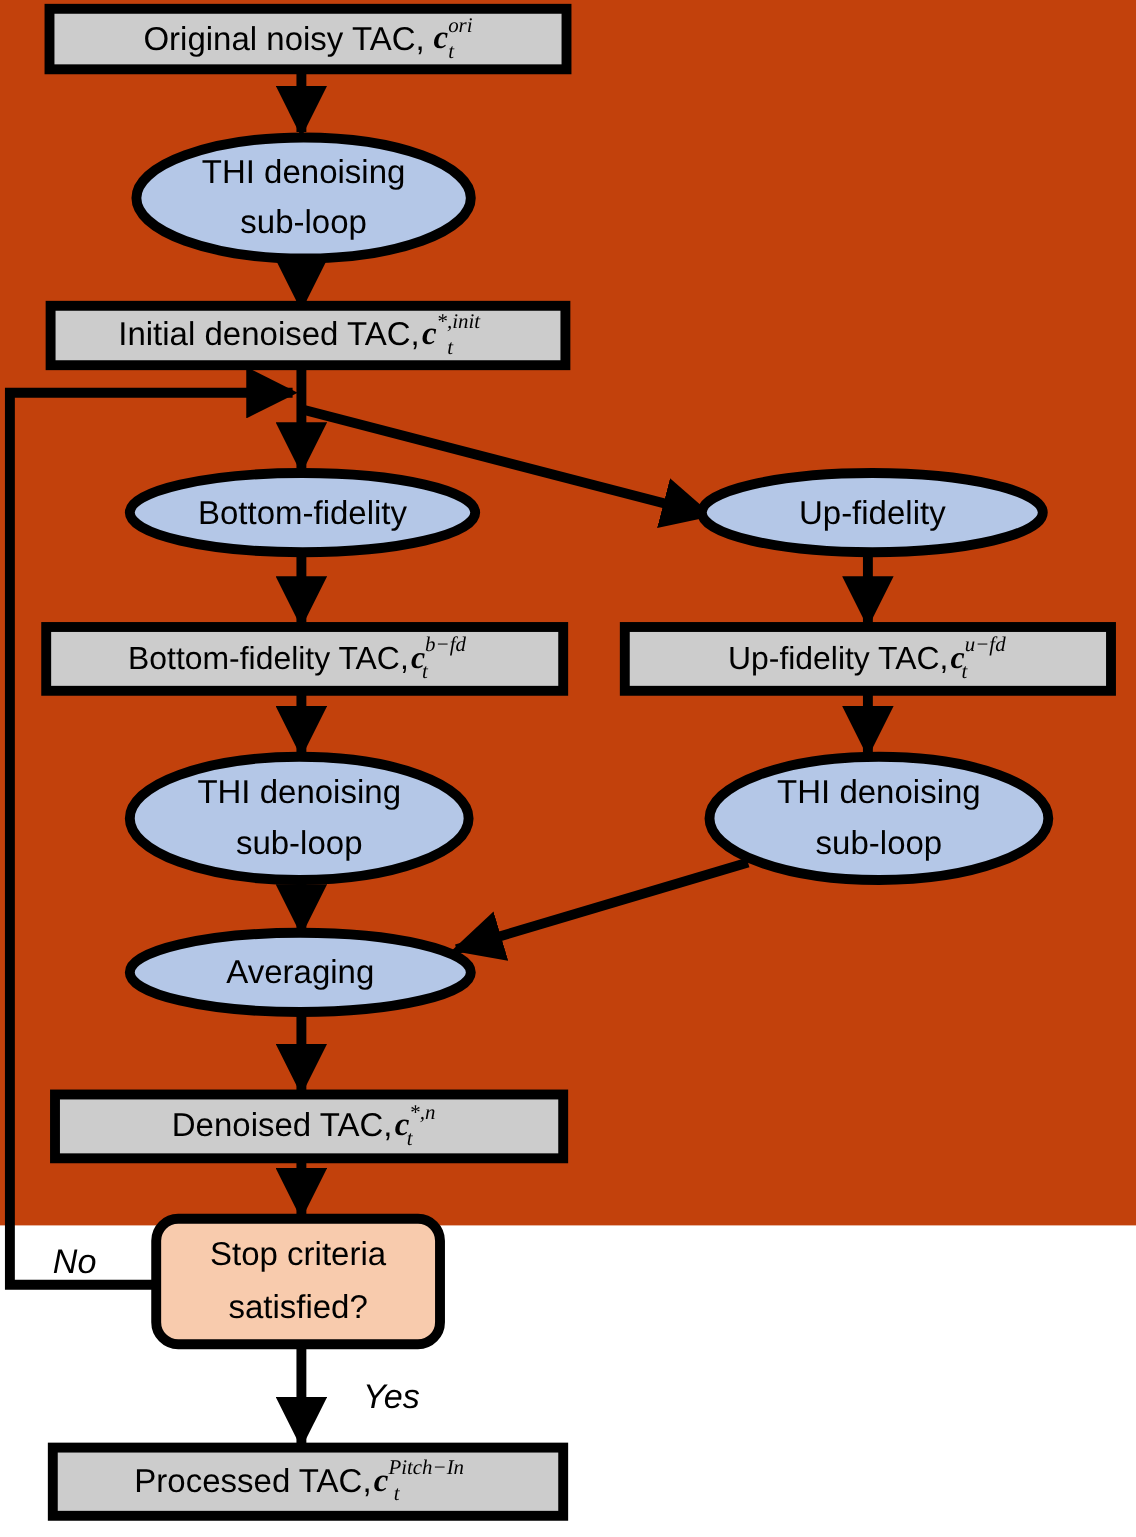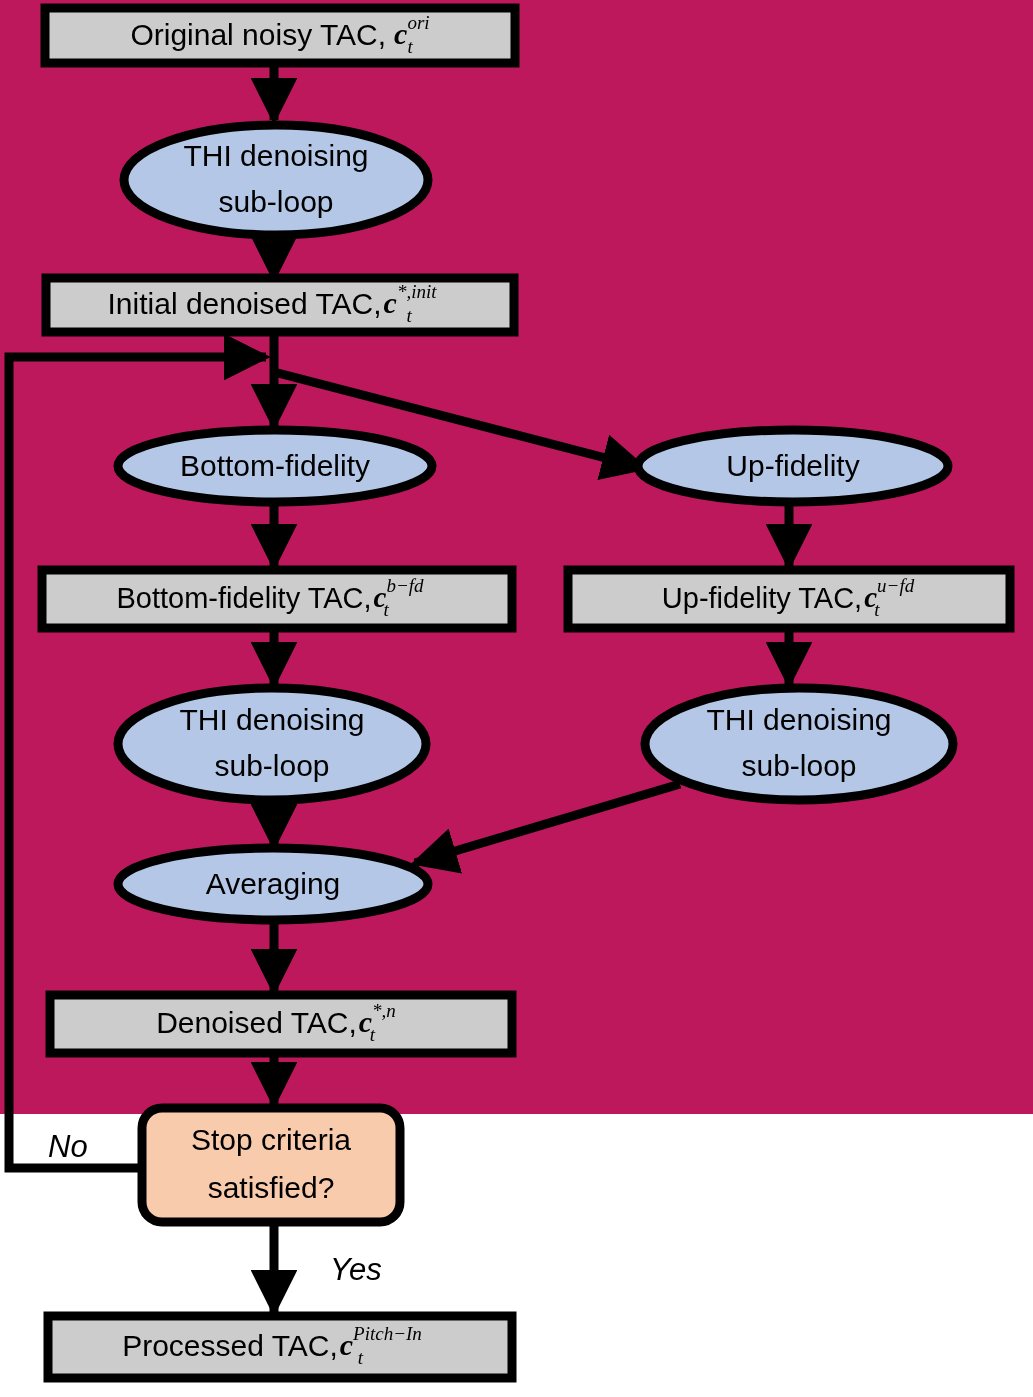--- a/index.html
+++ b/index.html
@@ -10,21 +10,21 @@
   body {
     width: 1033px;
     height: 1397px;
     font-family: "Liberation Sans", sans-serif;
     overflow: hidden;
   }
   #flowchart-root {
     position: relative;
     width: 1033px;
     height: 1114px;
-    background: #be185d;
+    background: #c2410c;
   }
   svg.canvas {
     position: absolute;
     left: 0;
     top: 0;
     width: 1033px;
     height: 1397px;
     display: block;
   }
   .node-text {

